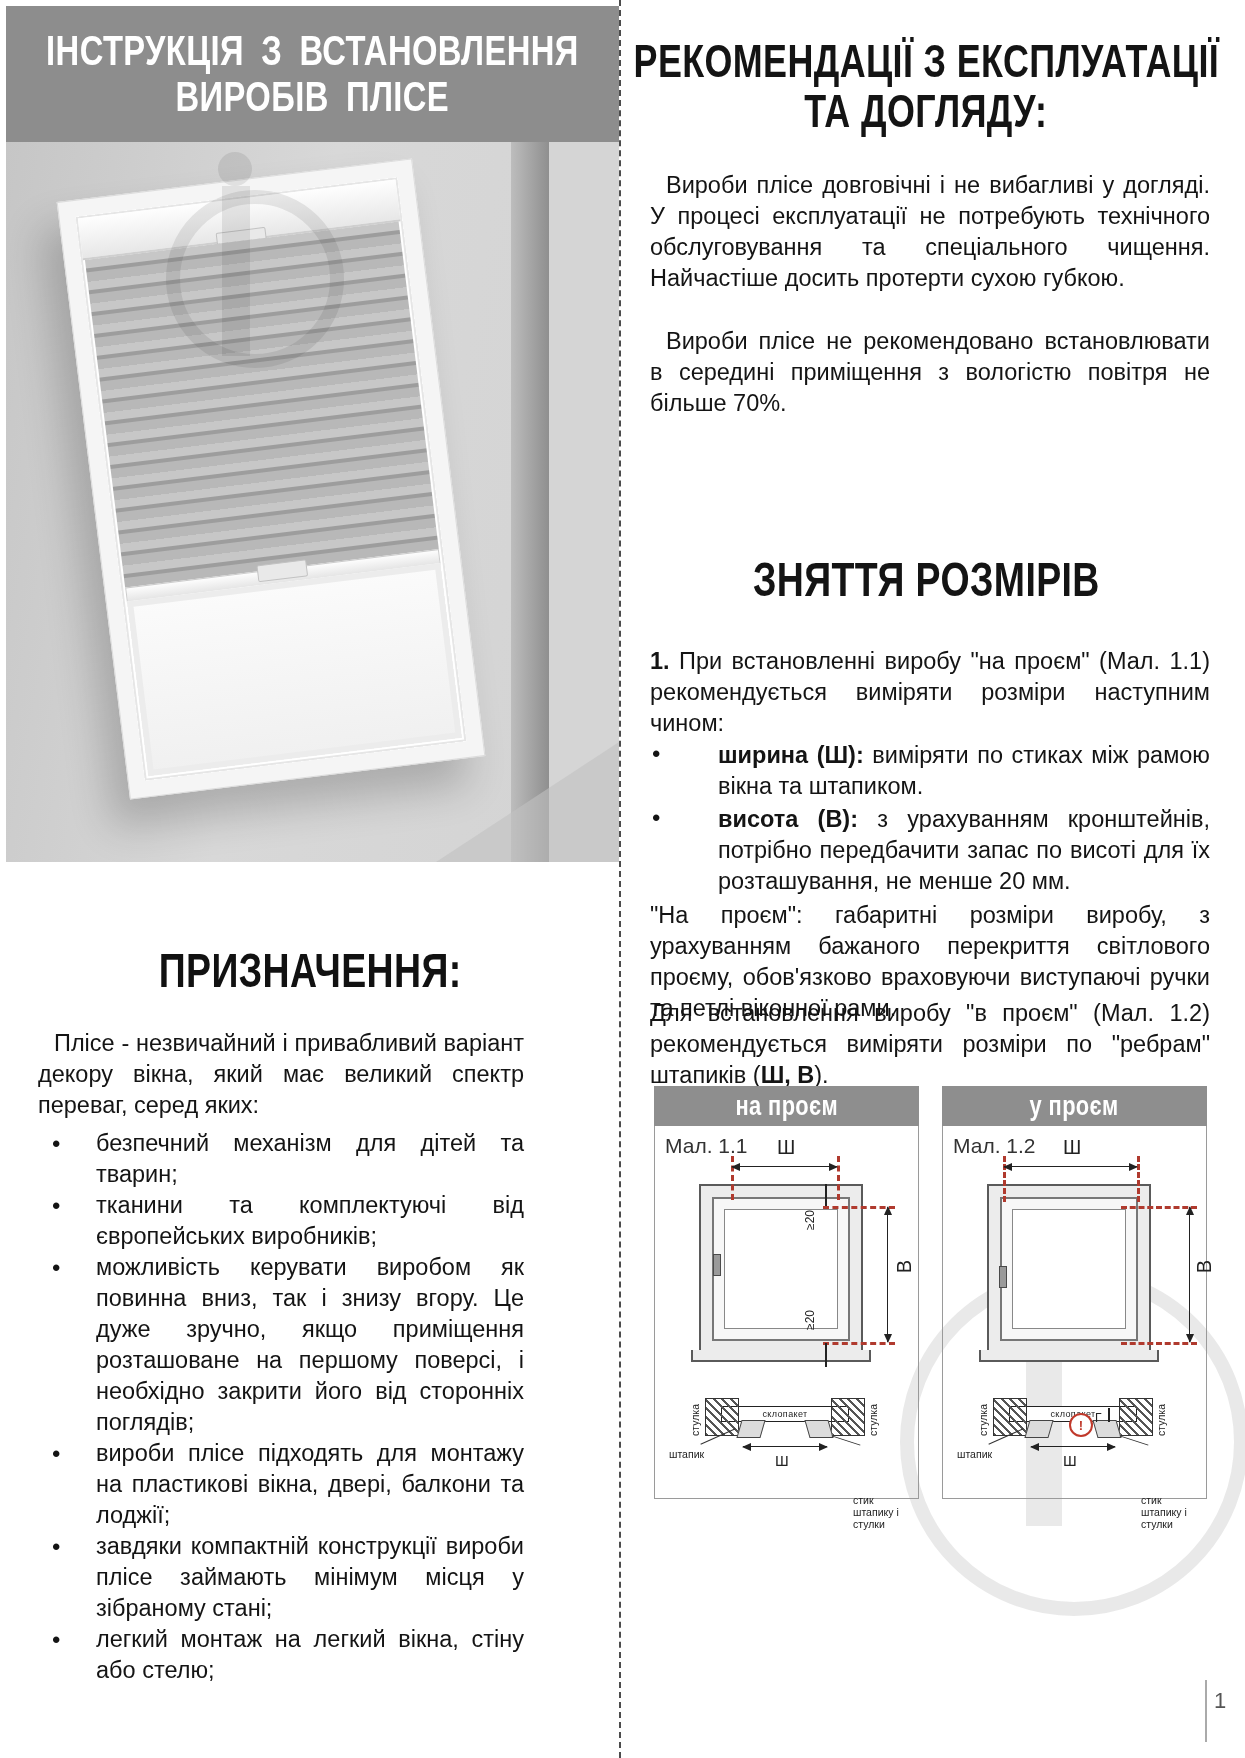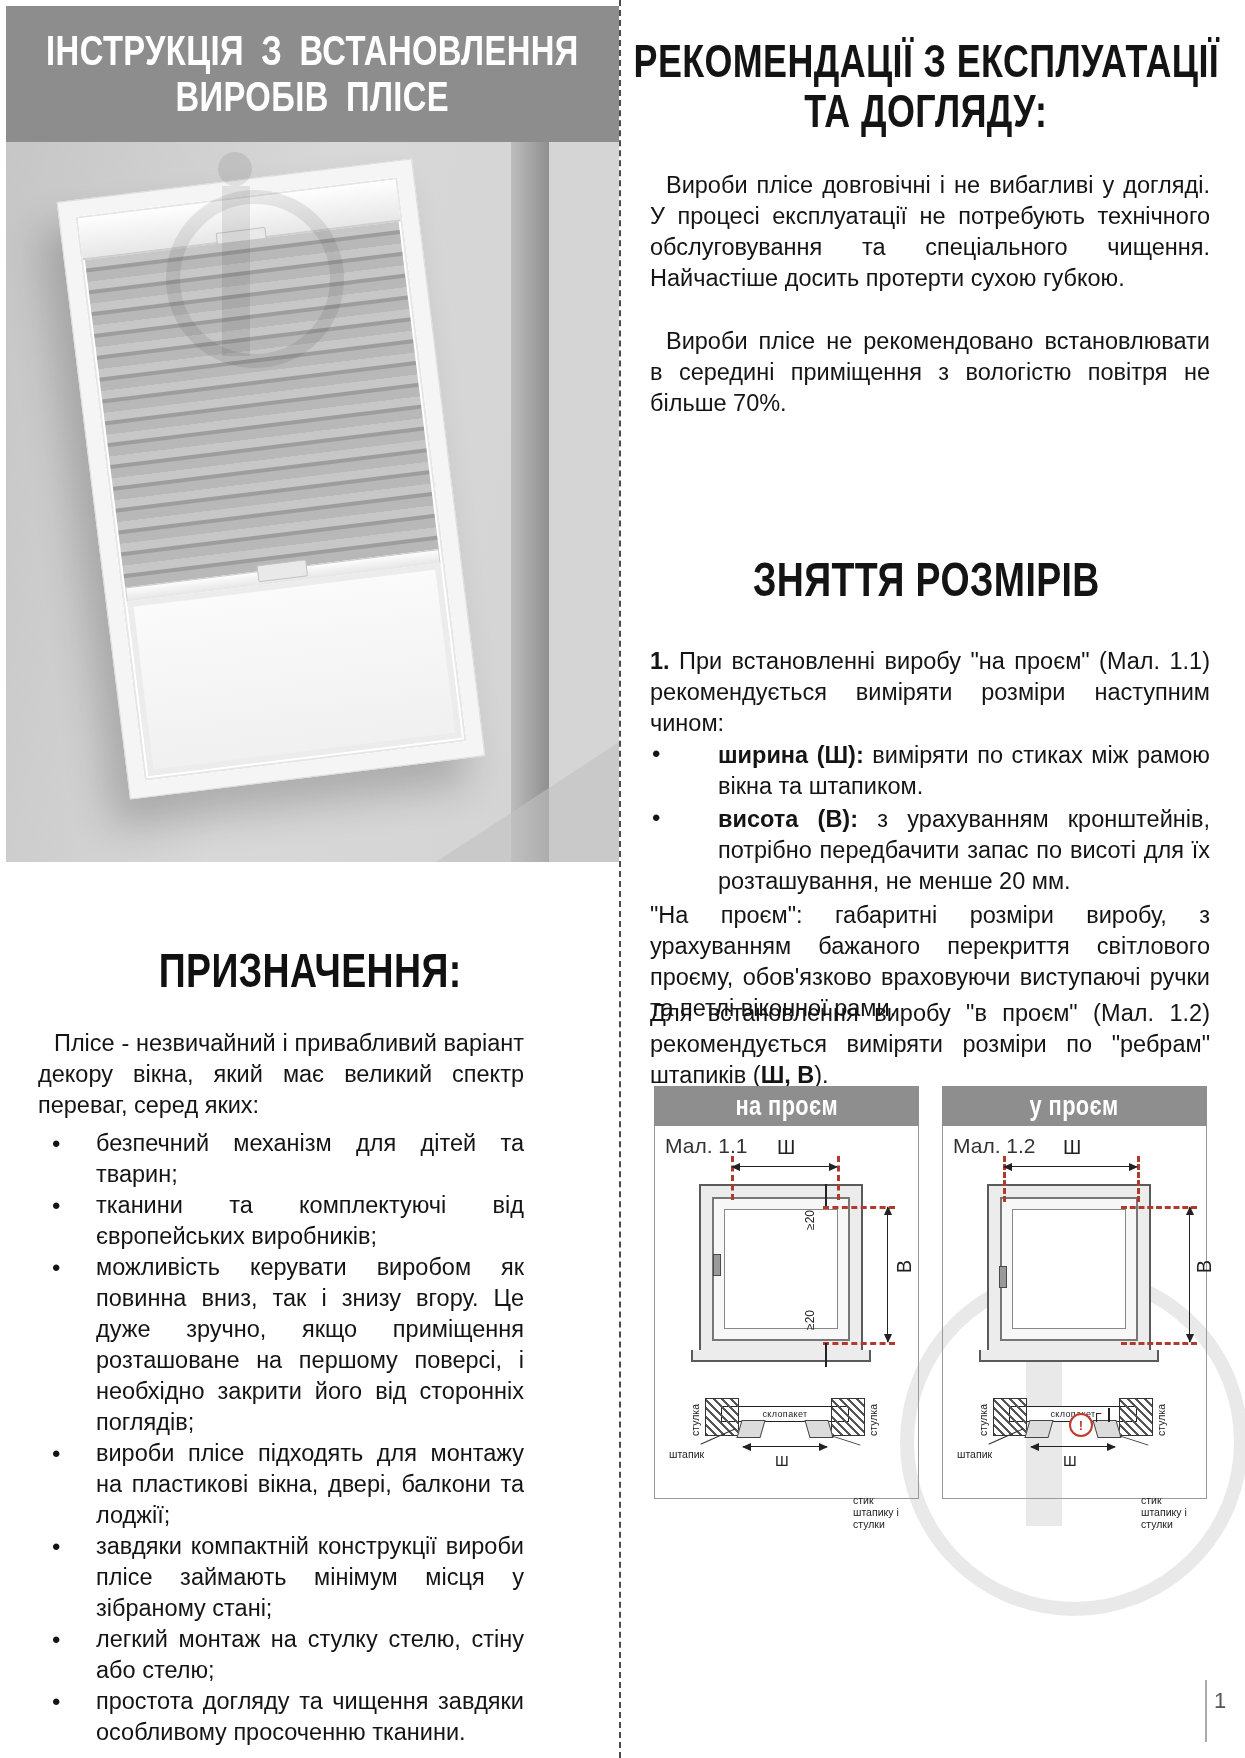--- a/index.html
+++ b/index.html
@@ -172,22 +172,21 @@
   <div class="abs cwrap purpose-title">
     <span class="cond">ПРИЗНАЧЕННЯ:</span>
   </div>
   <p class="abs body-txt purpose-intro">Плісе - незвичайний і привабливий варіант декору вікна, який має великий спектр переваг, серед яких:</p>
   <ul class="abs body-txt purpose-list">
     <li><span>безпечний механізм для дітей та тварин;</span></li>
     <li><span>тканини та комплектуючі від європейських виробників;</span></li>
     <li><span>можливість керувати виробом як повинна вниз, так і знизу вгору. Це дуже зручно, якщо приміщення розташоване на першому поверсі, і необхідно закрити його від сторонніх поглядів;</span></li>
     <li><span>вироби плісе підходять для монтажу на пластикові вікна, двері, балкони та лоджії;</span></li>
     <li><span>завдяки компактній конструкції вироби плісе займають мінімум місця у зібраному стані;</span></li>
-    <li><span>легкий монтаж на стулку стелю, стіну або стелю;</span></li>
-    <li><span>простота догляду та чищення завдяки особливому просоченню тканини.</span></li>
+    <li><span>легкий монтаж на легкий вікна, стіну або стелю;</span></li>
   </ul>
 
   <div class="abs cwrap care-title">
     <span class="cond">РЕКОМЕНДАЦІЇ З ЕКСПЛУАТАЦІЇ</span>
     <span class="cond">ТА ДОГЛЯДУ:</span>
   </div>
   <p class="rp body-txt p1">Вироби плісе довговічні і не вибагливі у догляді. У процесі експлуатації не потребують технічного обслуговування та спеціального чищення. Найчастіше досить протерти сухою губкою.</p>
   <p class="rp body-txt p2">Вироби плісе не рекомендовано встановлювати в середині приміщення з вологістю повітря не більше 70%.</p>
 
   <div class="abs cwrap measure-title">

